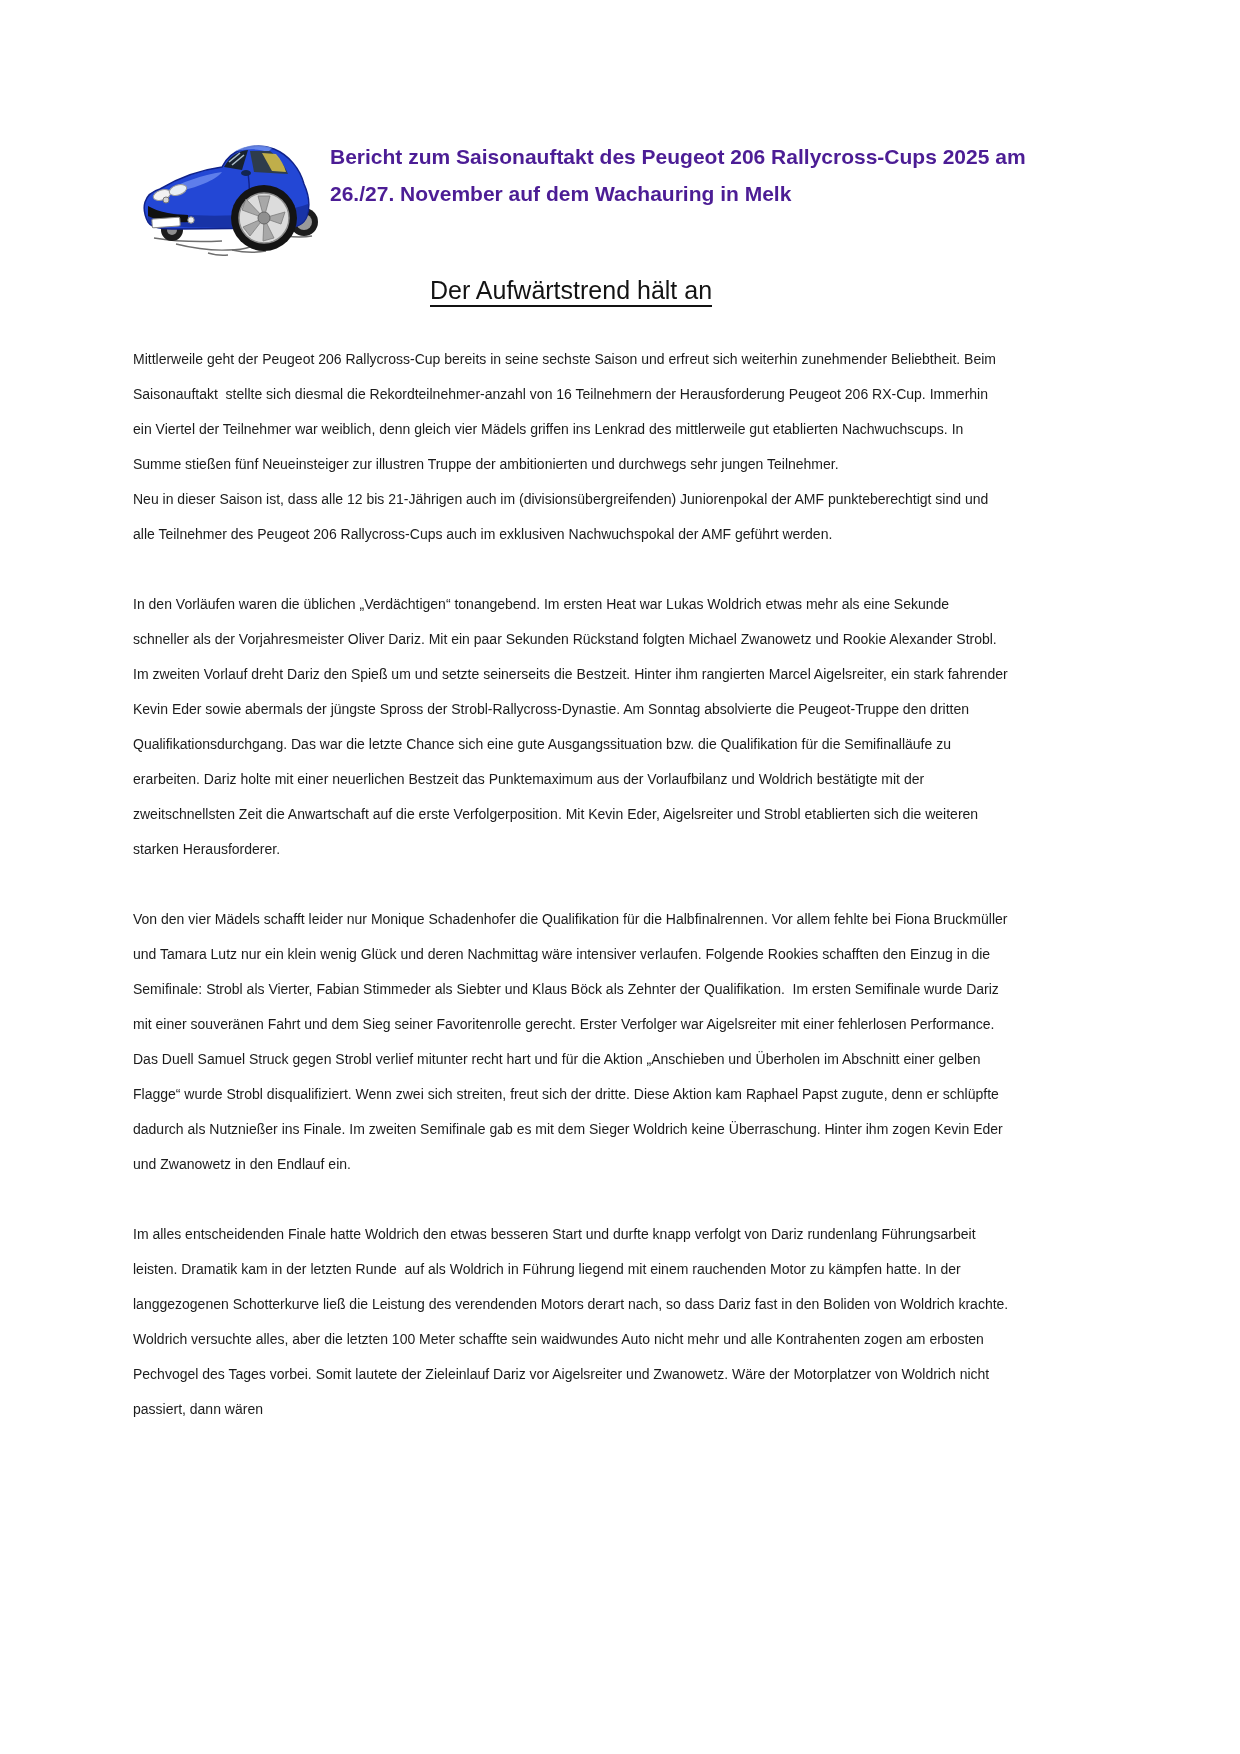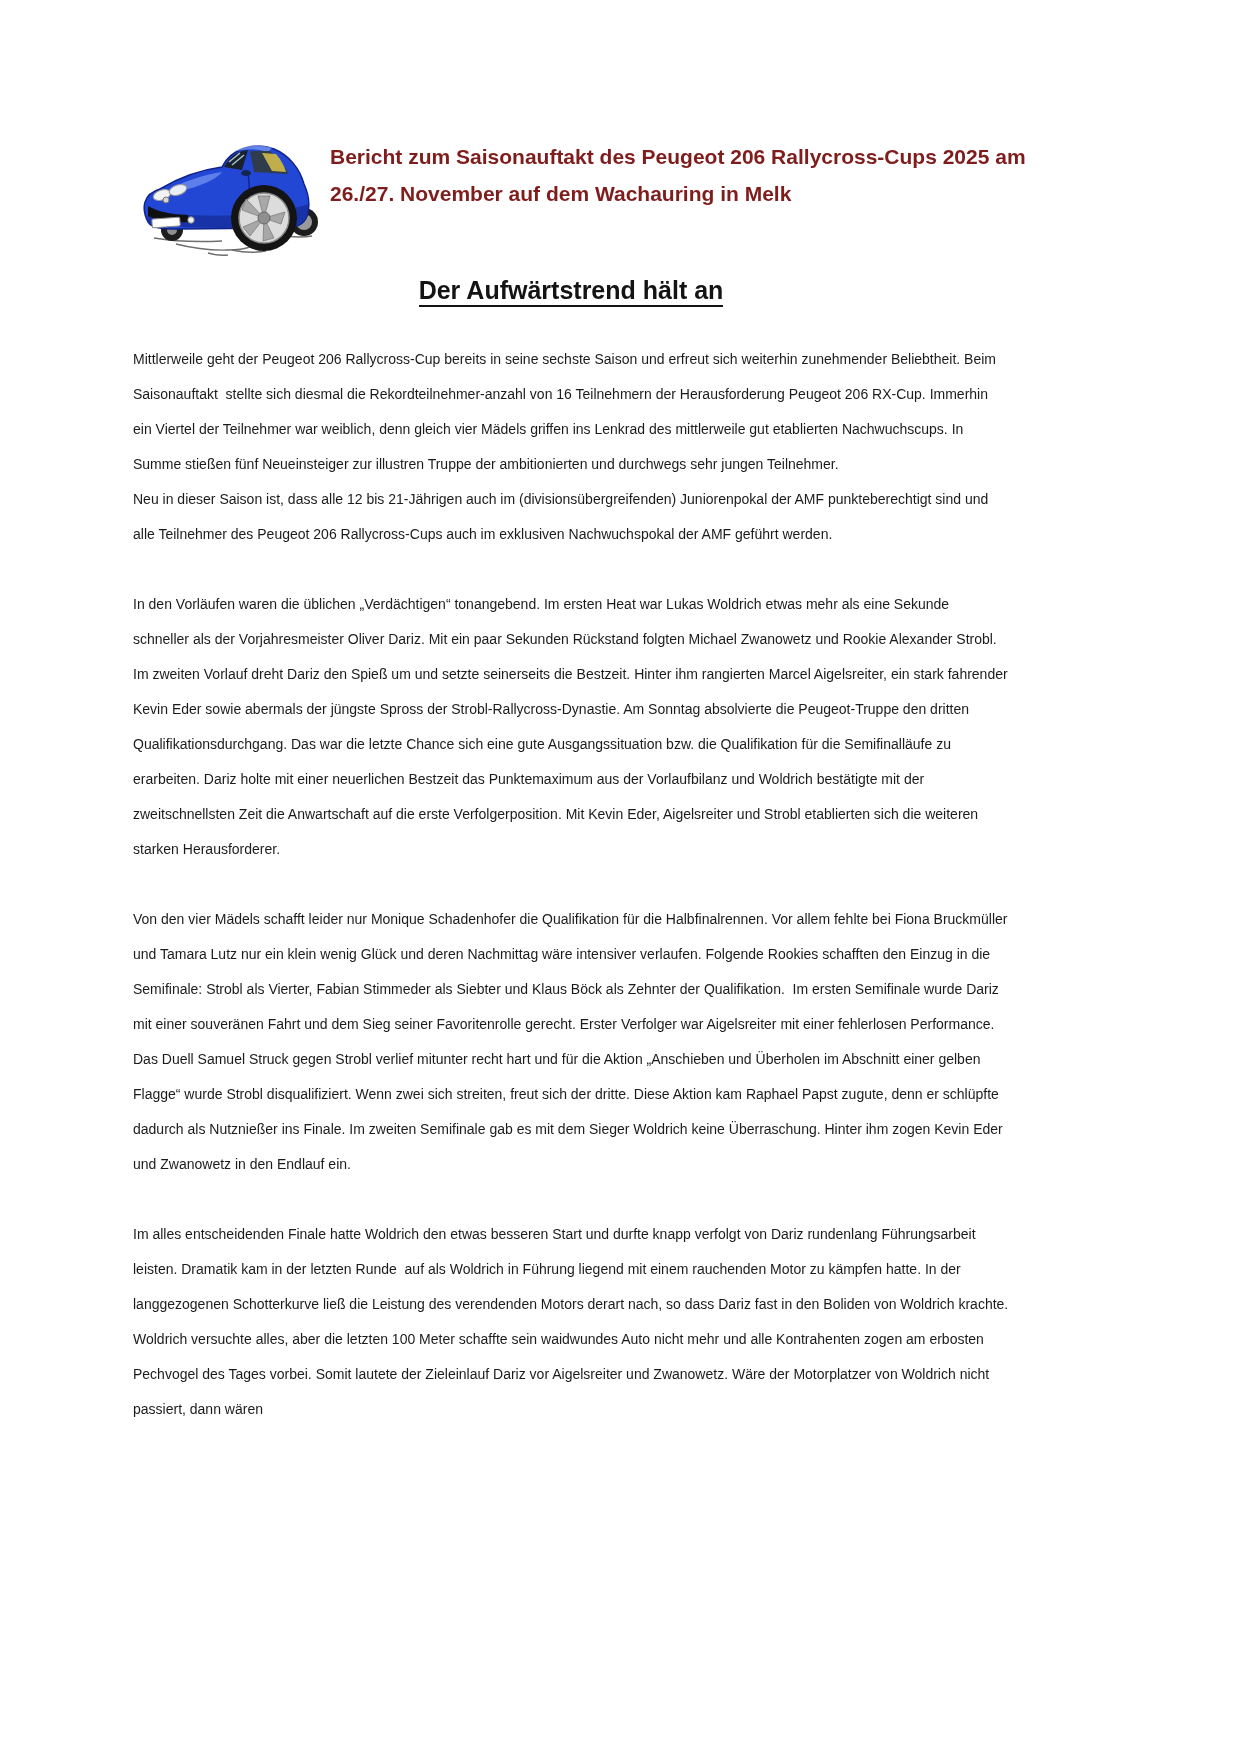--- a/index.html
+++ b/index.html
@@ -20,30 +20,30 @@
     left: 136px; top: 132px;
     width: 190px; height: 125px;
   }
   .doc-title {
     position: absolute;
     left: 330px; top: 138px;
     width: 700px;
     font-weight: bold;
     font-size: 21px;
     line-height: 37px;
-    color: #7f1d1d;
+    color: #4c1d95;
   }
   .doc-title .t-line { white-space: nowrap; }
   .main-heading {
     position: absolute;
     left: 133px; top: 276px;
     width: 876px;
     text-align: center;
     font-size: 25px;
-    font-weight: bold;
+    font-weight: normal;
     color: #131313;
   }
   .main-heading .underlined {
     border-bottom: 2px solid #131313;
     padding-bottom: 1px;
   }
   .body-text {
     position: absolute;
     left: 133px; top: 342px;
     width: 876px;

